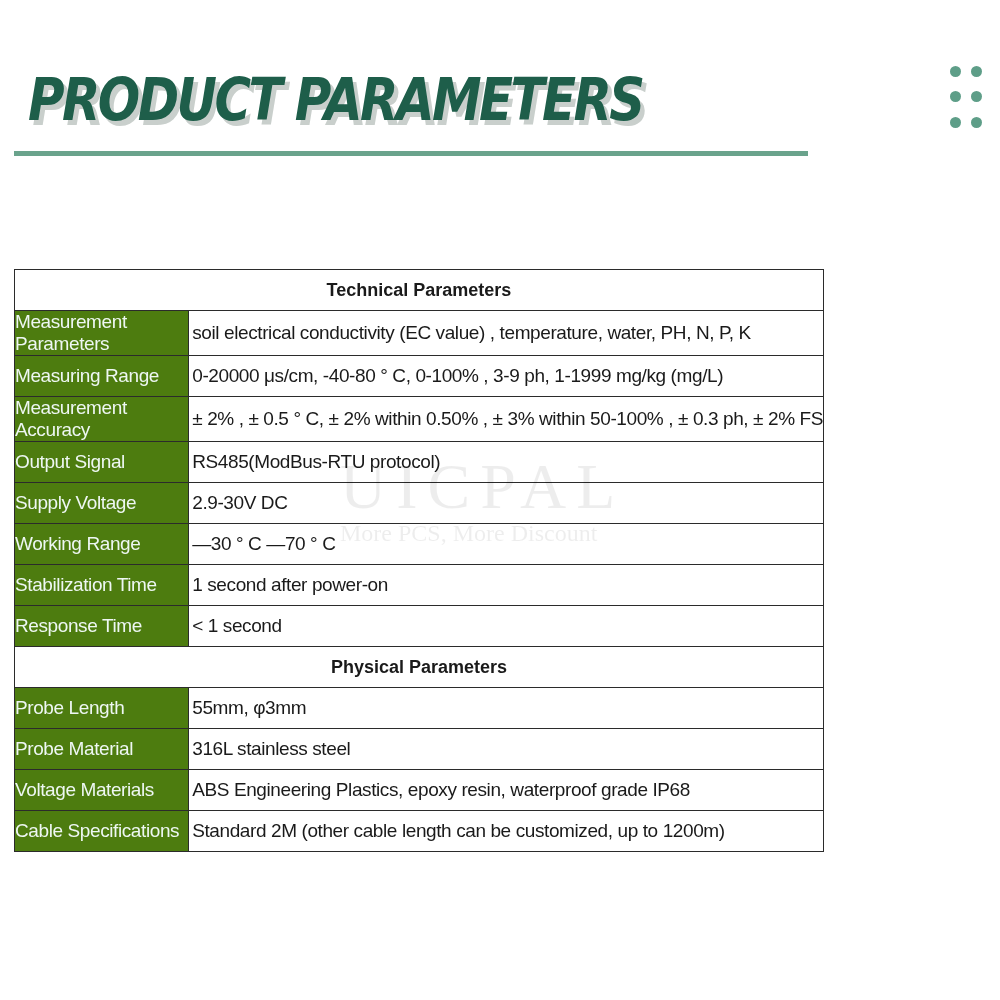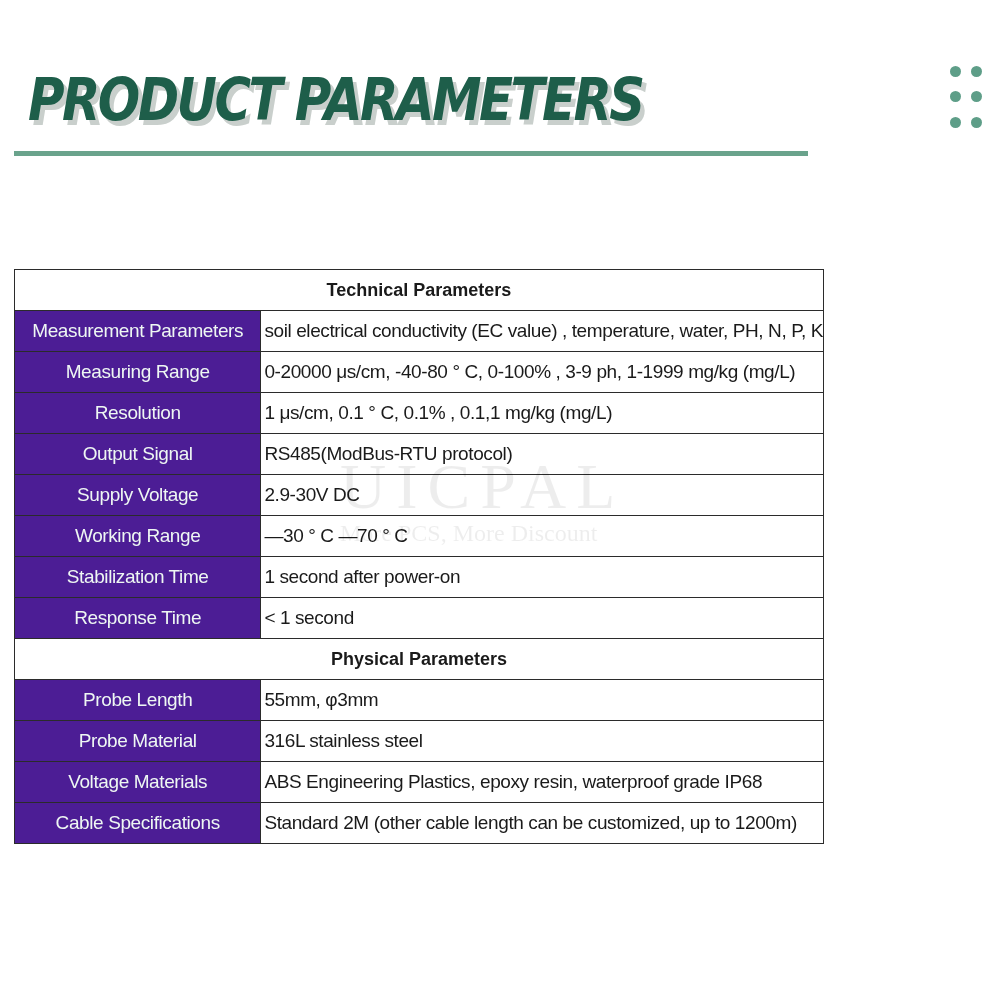--- a/index.html
+++ b/index.html
@@ -36,22 +36,22 @@
   }
   table.params td {
     border: 1.5px solid #2b2b2b;
     height: 40px; padding: 0; vertical-align: middle;
   }
   td.section {
     text-align: center; font-weight: bold; background: #ffffff;
     font-size: 18px;
   }
   td.label {
-    width: 279px; background: #4c1d95; color: #eef7f3;
-    text-align: center; letter-spacing: -0.4px;
+    width: 279px; background: #4d7c0f; color: #eef7f3;
+    text-align: left; letter-spacing: -0.4px;
   }
   td.value {
     background: #ffffff; padding-left: 3px !important;
     letter-spacing: -0.4px; white-space: nowrap;
   }
   .watermark {
     position: absolute; left: 340px; top: 455px; width: 320px;
     text-align: left; pointer-events: none;
     font-family: "Liberation Serif", serif; color: rgba(0,0,0,0.07);
   }
@@ -79,22 +79,22 @@
     </tr>
     <tr>
       <td class="label">Measurement Parameters</td>
       <td class="value">soil electrical conductivity (EC value) , temperature, water, PH, N, P, K</td>
     </tr>
     <tr>
       <td class="label">Measuring Range</td>
       <td class="value">0-20000 μs/cm, -40-80 ° C, 0-100% , 3-9 ph, 1-1999 mg/kg (mg/L)</td>
     </tr>
     <tr>
-      <td class="label">Resolution</td>
-      <td class="value"> 1 μs/cm, 0.1 ° C, 0.1% , 0.1,1 mg/kg (mg/L)</td>
+      <td class="label">Measurement Accuracy</td>
+      <td class="value">± 2% , ± 0.5 ° C, ± 2% within 0.50% , ± 3% within 50-100% , ± 0.3 ph, ± 2% FS</td>
     </tr>
     <tr>
       <td class="label">Output Signal</td>
       <td class="value">RS485(ModBus-RTU protocol)</td>
     </tr>
     <tr>
       <td class="label">Supply Voltage</td>
       <td class="value">2.9-30V DC</td>
     </tr>
     <tr>

